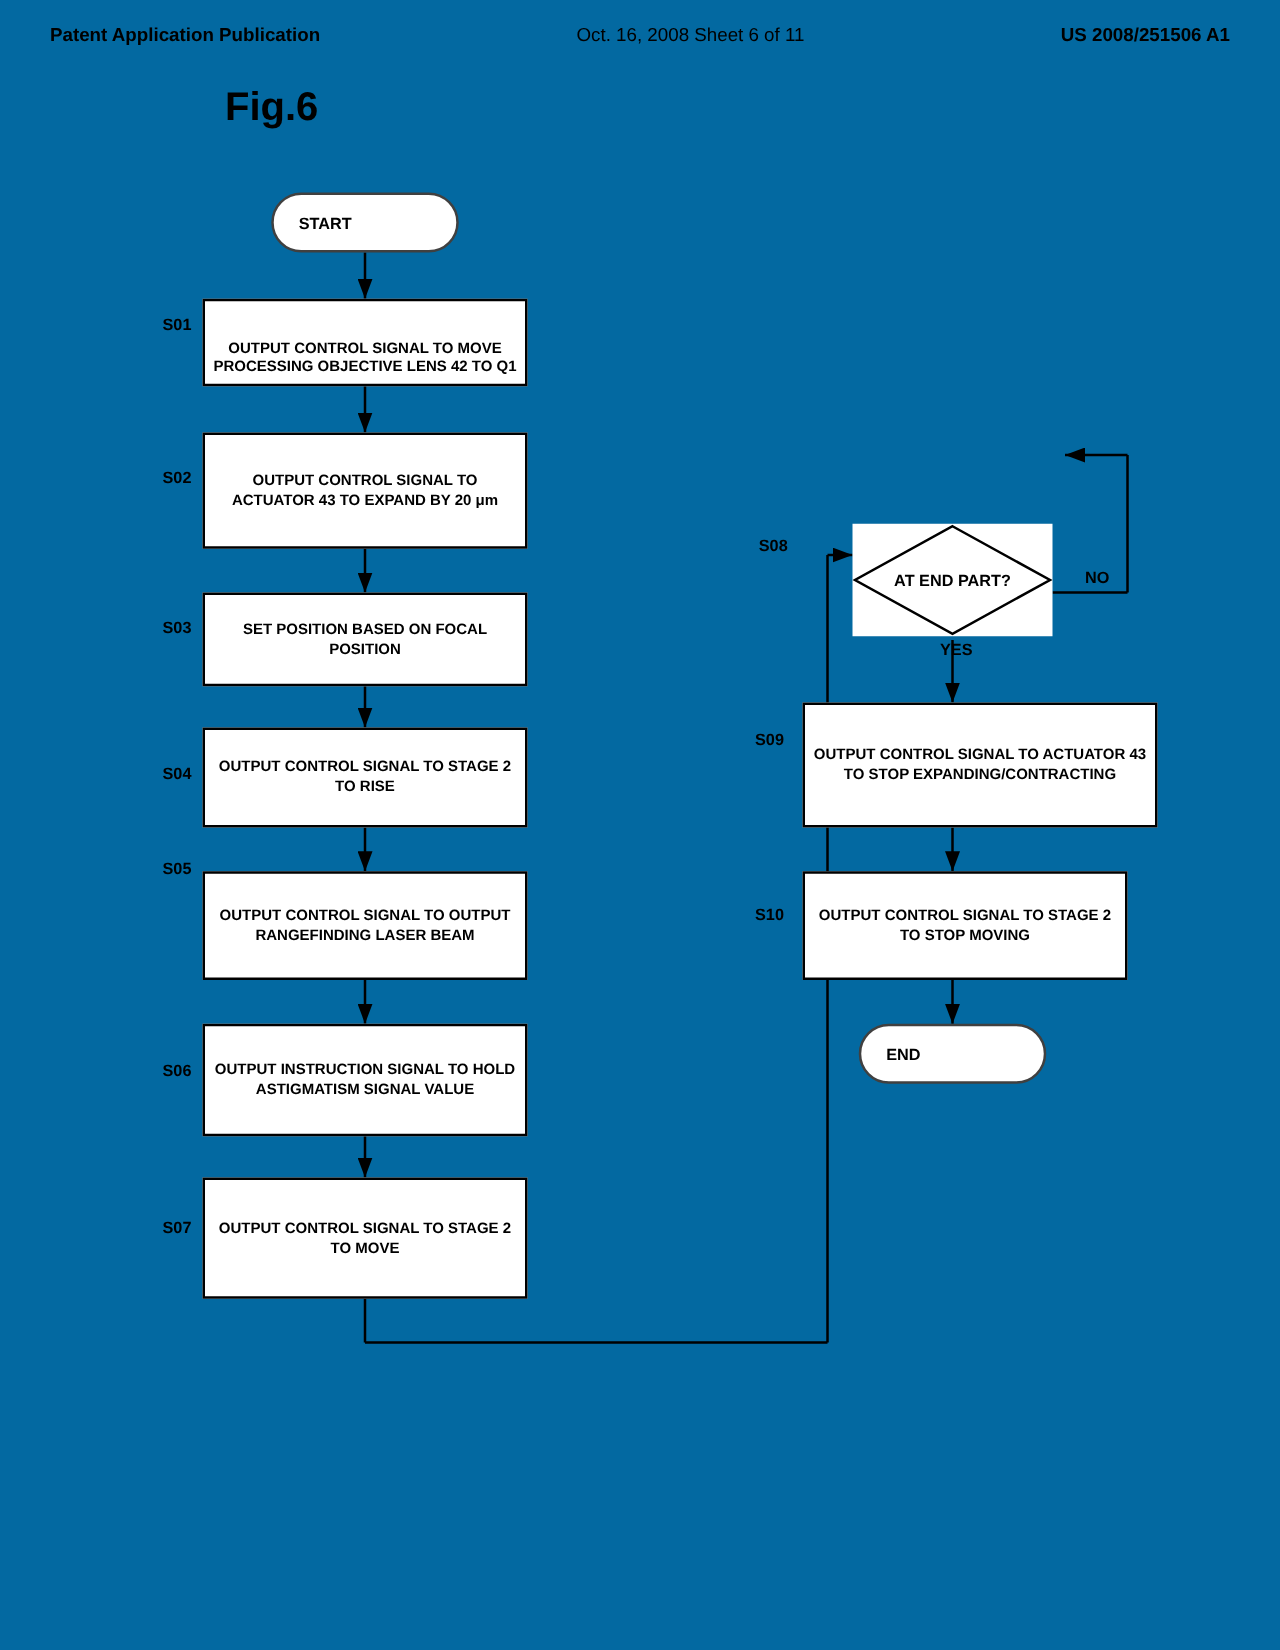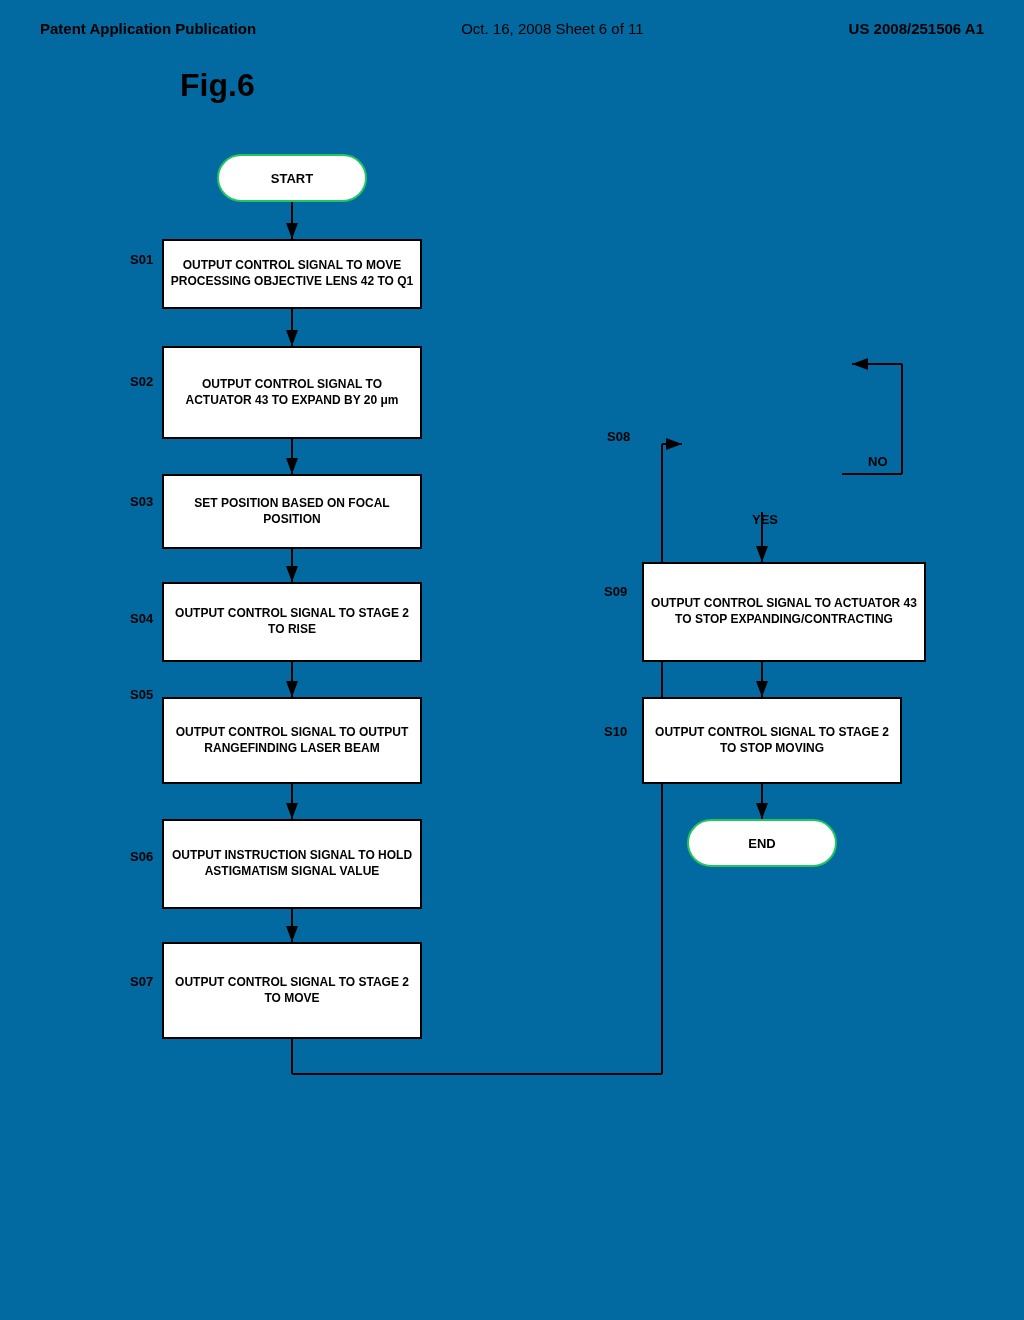--- a/index.html
+++ b/index.html
@@ -68,26 +68,26 @@
       justify-content: center;
       text-align: center;
       font-size: 12px;
       font-weight: bold;
       line-height: 1.3;
       padding: 5px;
     }
 
     .fc-rounded {
       position: absolute;
-      border: 2px solid #22c55e;
+      border: 2px solid #404040;
       border-radius: 30px;
       background: #fff;
       display: flex;
       align-items: center;
-      justify-content: center;
+      justify-content: flex-start;
       text-align: center;
       font-size: 13px;
       font-weight: bold;
       padding: 8px 20px;
     }
 
     .fc-diamond {
       position: absolute;
       width: 160px;
       height: 80px;
@@ -190,21 +190,21 @@
     </svg>
 
     <div class="fc-rounded" style="left:155px; top:20px; width:150px; height:48px;">
       <span>START</span>
     </div>
 
     <div class="step-label" style="left:68px; top:118px;">
       <span>S01</span>
     </div>
 
-    <div class="fc-box" style="left:100px; top:105px; width:260px; height:70px;">
+    <div class="fc-box" style="left:100px; top:105px; width:260px; height:70px;align-items:flex-end;">
       <span>OUTPUT CONTROL SIGNAL TO MOVE PROCESSING OBJECTIVE LENS 42 TO Q1</span>
     </div>
 
     <div class="step-label" style="left:68px; top:240px;">
       <span>S02</span>
     </div>
 
     <div class="fc-box" style="left:100px; top:212px; width:260px; height:93px;">
       <span>OUTPUT CONTROL SIGNAL TO ACTUATOR 43 TO EXPAND BY 20 μm</span>
     </div>
@@ -245,20 +245,28 @@
       <span>S07</span>
     </div>
 
     <div class="fc-box" style="left:100px; top:808px; width:260px; height:97px;">
       <span>OUTPUT CONTROL SIGNAL TO STAGE 2 TO MOVE</span>
     </div>
 
     <div class="step-label" style="left:545px; top:295px;">
       <span>S08</span>
     </div>
+    <div class="fc-diamond" style="left:620px; top:285px; width:160px; height:90px;">
+      <svg viewBox="0 0 160 90" xmlns="http://www.w3.org/2000/svg">
+        <polygon points="80,2 158,45 80,88 2,45" fill="white" stroke="black" stroke-width="2"></polygon>
+      </svg>
+      <div class="fc-diamond-inner">
+        <span>AT END PART?</span>
+      </div>
+    </div>
 
     <div class="no-label" style="left:790px; top:320px;">NO</div>
 
     <div class="yes-label" style="left:690px; top:378px;">YES</div>
 
     <div class="step-label" style="left:542px; top:450px;">
       <span>S09</span>
     </div>
 
     <div class="fc-box" style="left:580px; top:428px; width:284px; height:100px;">

